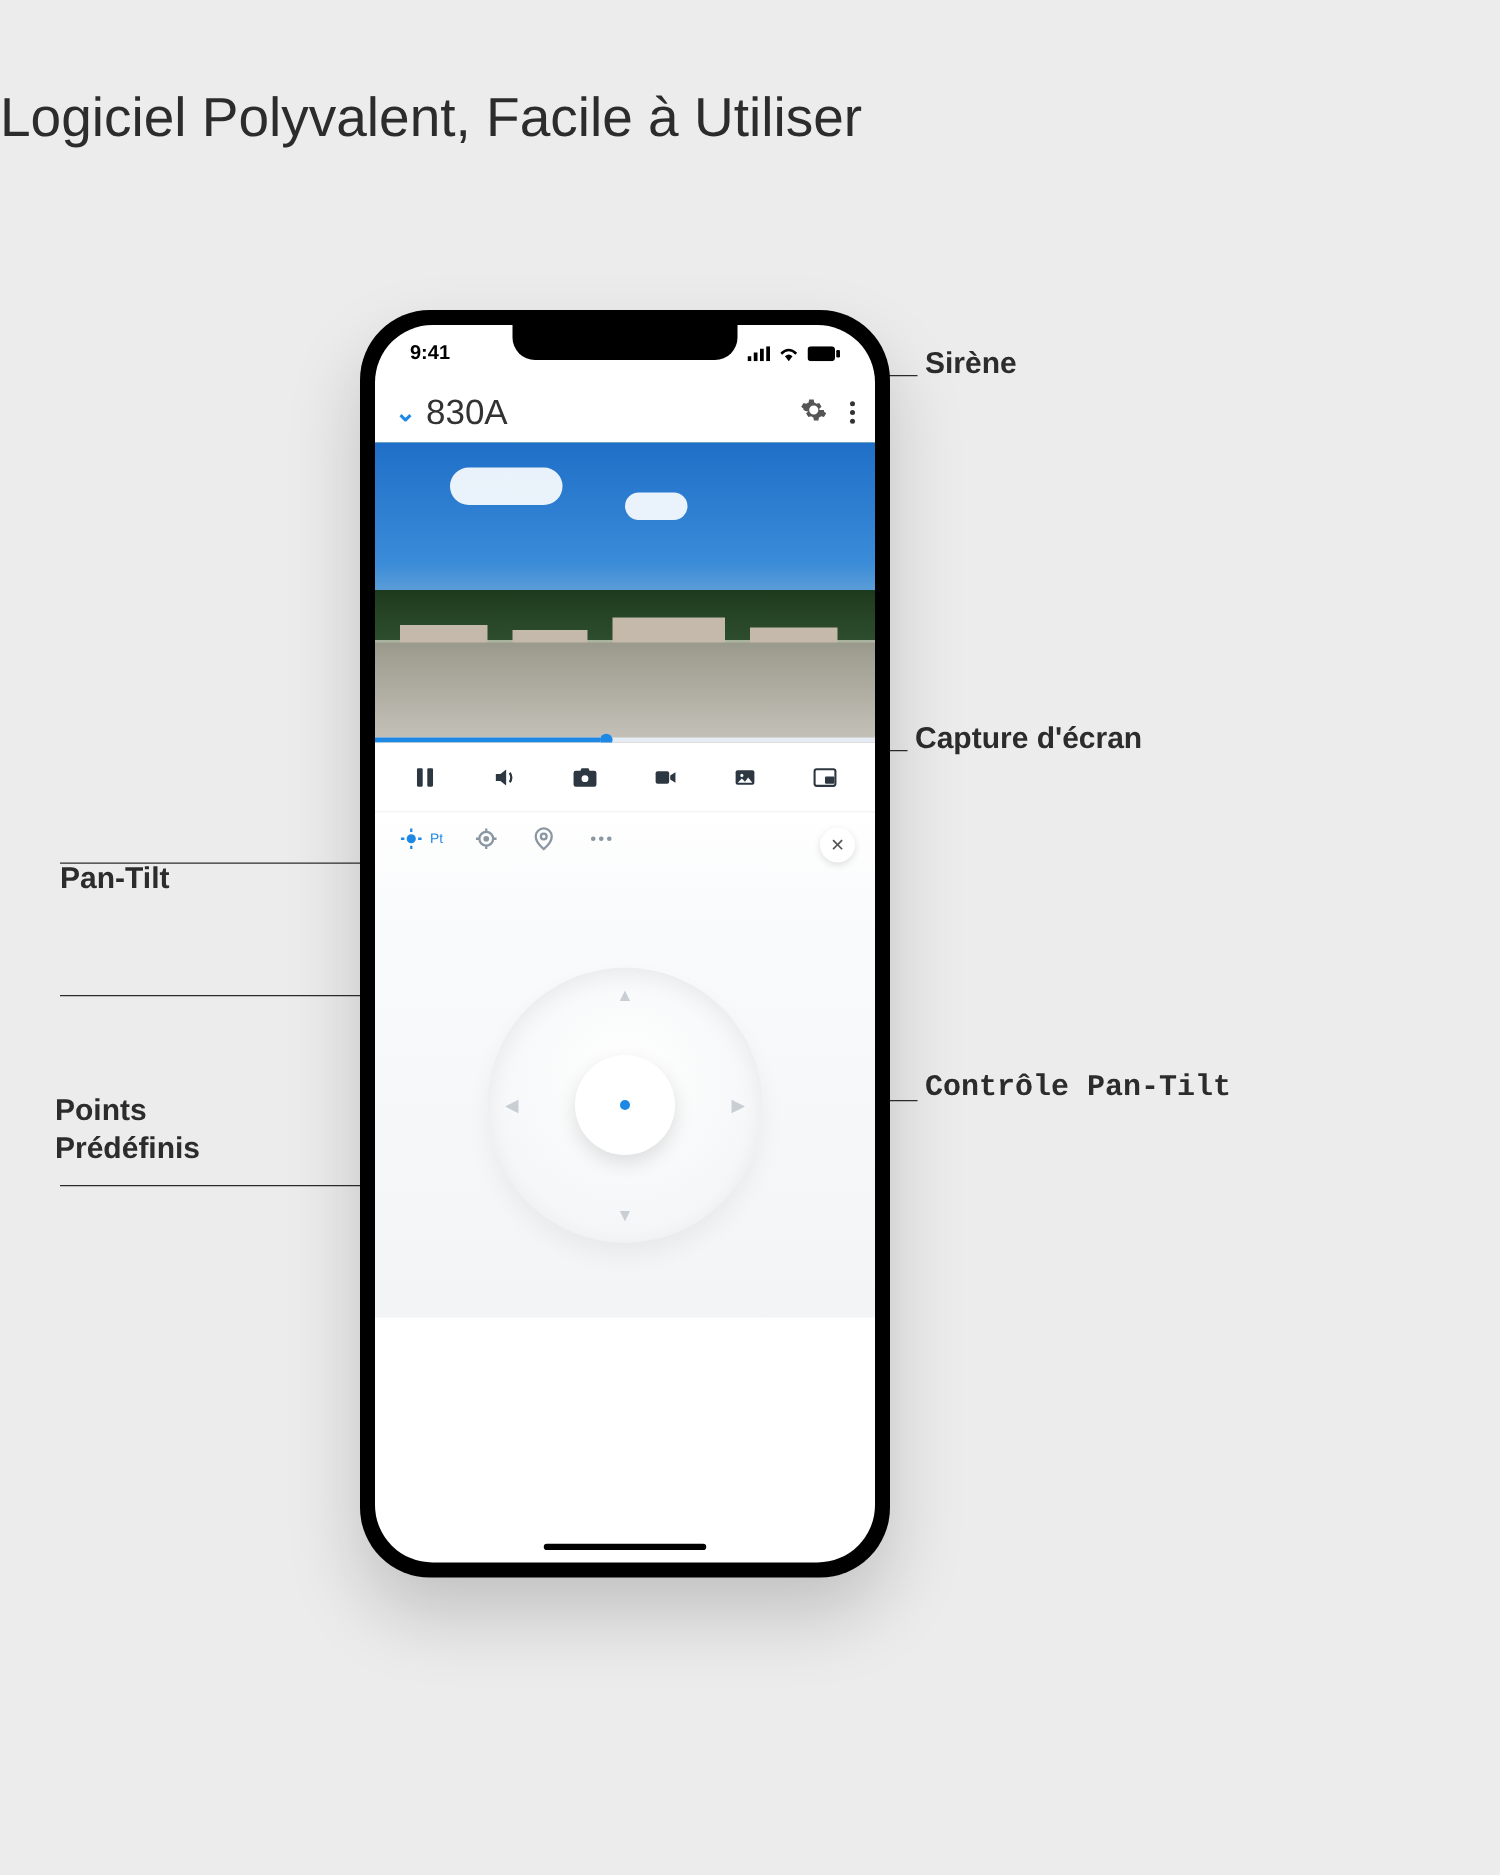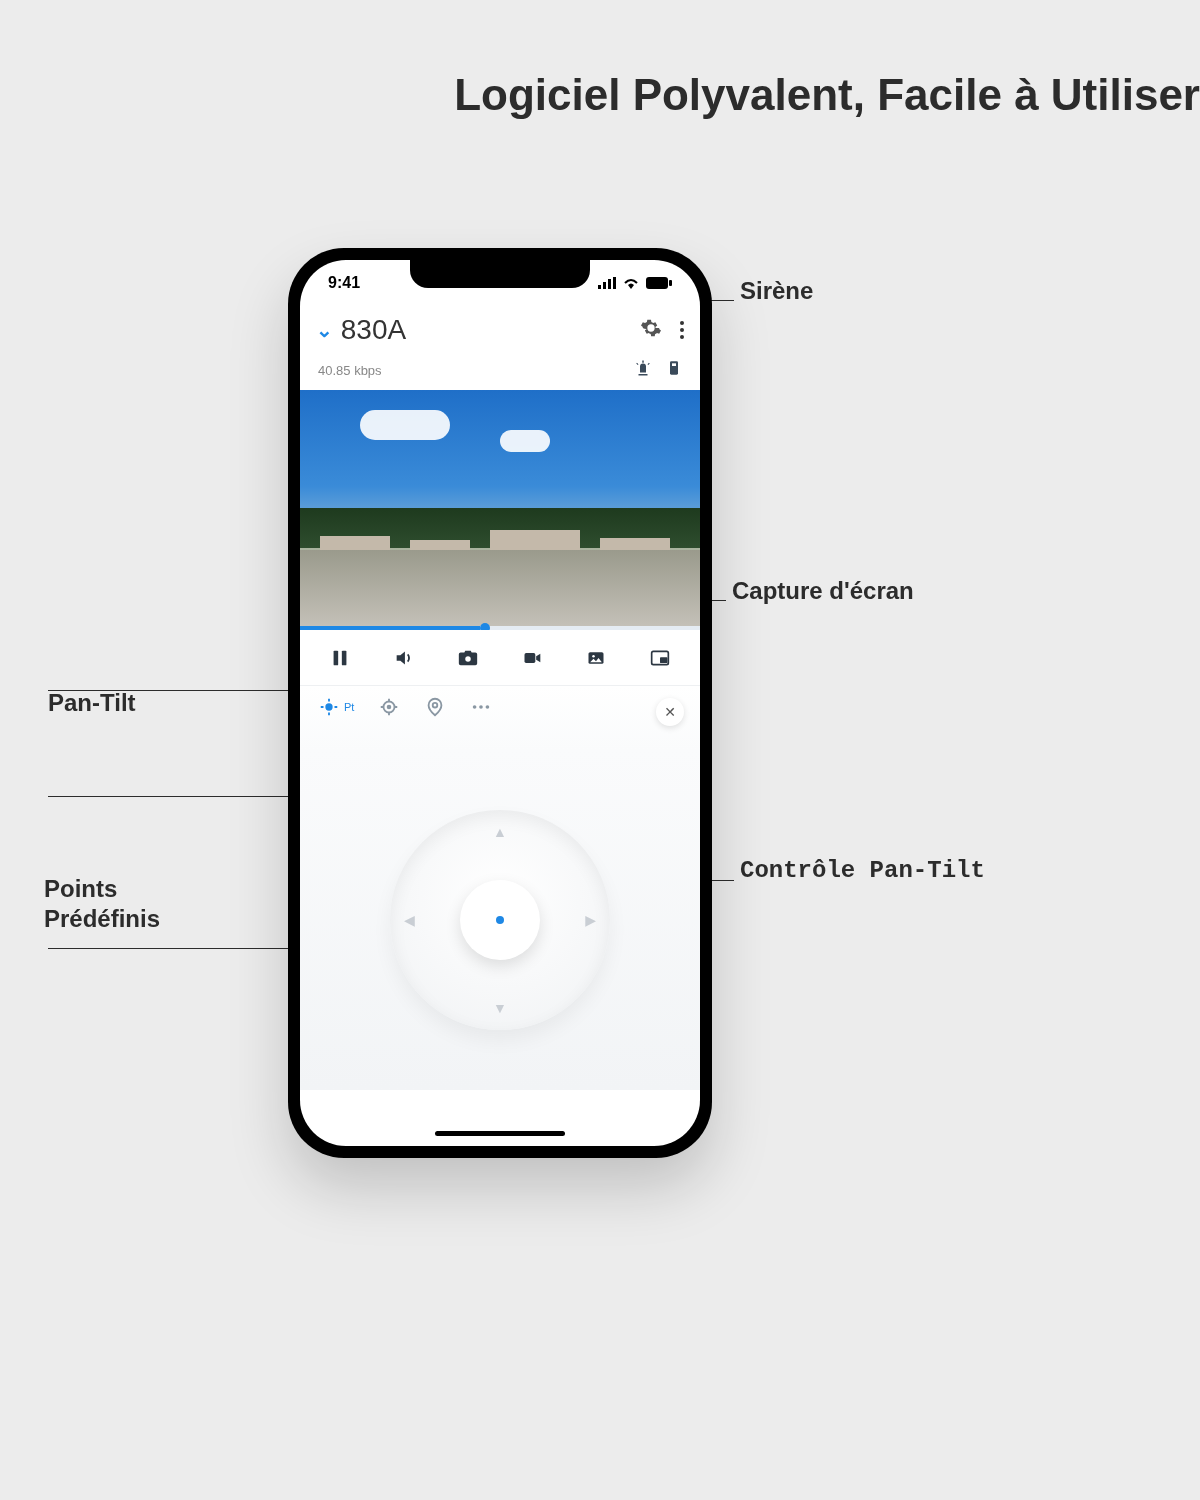--- a/index.html
+++ b/index.html
@@ -5,37 +5,37 @@
   * { box-sizing: border-box; margin: 0; padding: 0; }
   body {
     width: 1200px;
     height: 1500px;
     background: #ececec;
     font-family: -apple-system, "Segoe UI", "Helvetica Neue", Arial, sans-serif;
     position: relative;
     overflow: hidden;
   }
   .page-title {
-    text-align: right;
+    text-align: left;
     font-size: 44px;
-    font-weight: 700;
+    font-weight: 400;
     color: #2c2c2c;
     padding-top: 70px;
   }
   .stage {
     position: absolute;
     left: 0; top: 0; width: 1200px; height: 1500px;
   }
   
   .phone {
     position: absolute;
     left: 288px;
     top: 248px;
     width: 424px;
-    height: 910px;
+    height: 1014px;
     border-radius: 56px;
     background: #000;
     box-shadow: 0 30px 60px rgba(0,0,0,0.18);
   }
   .phone-screen {
     position: absolute;
     left: 12px; top: 12px; right: 12px; bottom: 12px;
     background: #fff;
     border-radius: 46px;
     overflow: hidden;
@@ -262,37 +262,20 @@
               </svg>
           </span>
           <span class="dots">
               <span></span>
               <span></span>
               <span></span>
             </span>
         </div>
       </div>
 
-      <div class="sub-bar">
-        <span class="kbps">40.85 kbps</span>
-        <span class="sub-right">
-          <span class="ico">
-            <svg width="18" height="18" viewBox="0 0 24 24" fill="#3a4a5a">
-                <path d="M6 20h12v2H6zM8 10a4 4 0 1 1 8 0v8H8z"></path>
-                <path d="M11 2h2v3h-2zM4 5l2 2-1 1-2-2zM20 5l-2 2 1 1 2-2z"></path>
-              </svg>
-          </span>
-          <span class="ico">
-            <svg width="16" height="18" viewBox="0 0 24 24" fill="#3a4a5a">
-                <rect x="6" y="2" width="12" height="20" rx="2"></rect>
-                <rect x="9" y="5" width="6" height="4" fill="#fff"></rect>
-              </svg>
-          </span>
-        </span>
-      </div>
 
       <div class="video">
         <div class="cloud c1"></div>
         <div class="cloud c2"></div>
         <div class="treerow"></div>
         <div class="houses">
           <div class="h1"></div>
             <div class="h2"></div>
             <div class="h3"></div>
             <div class="h4"></div>

